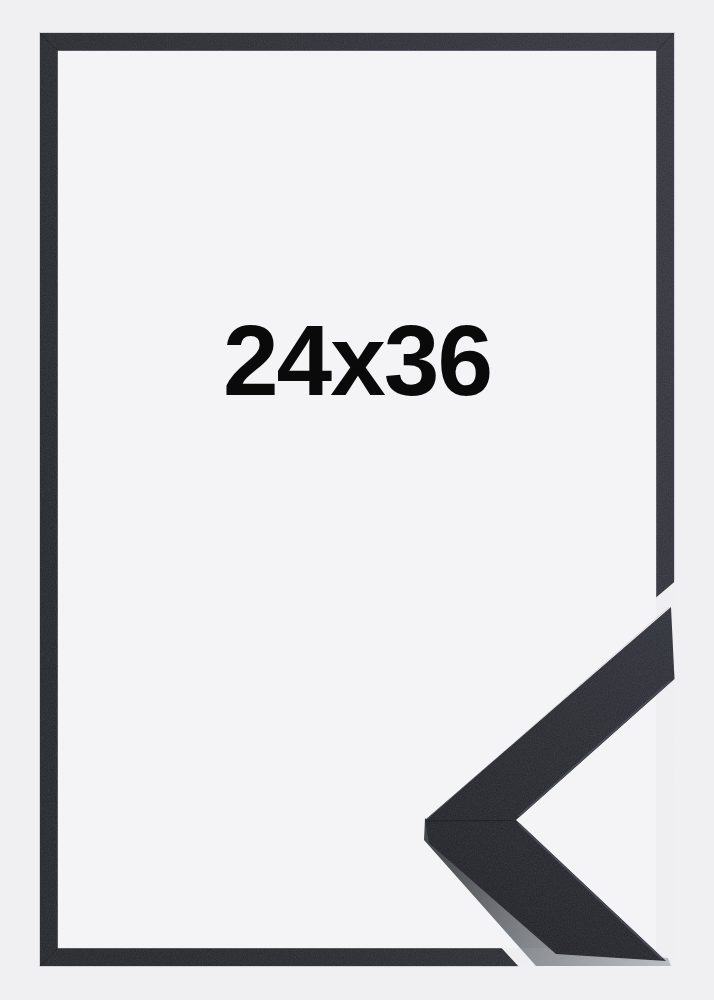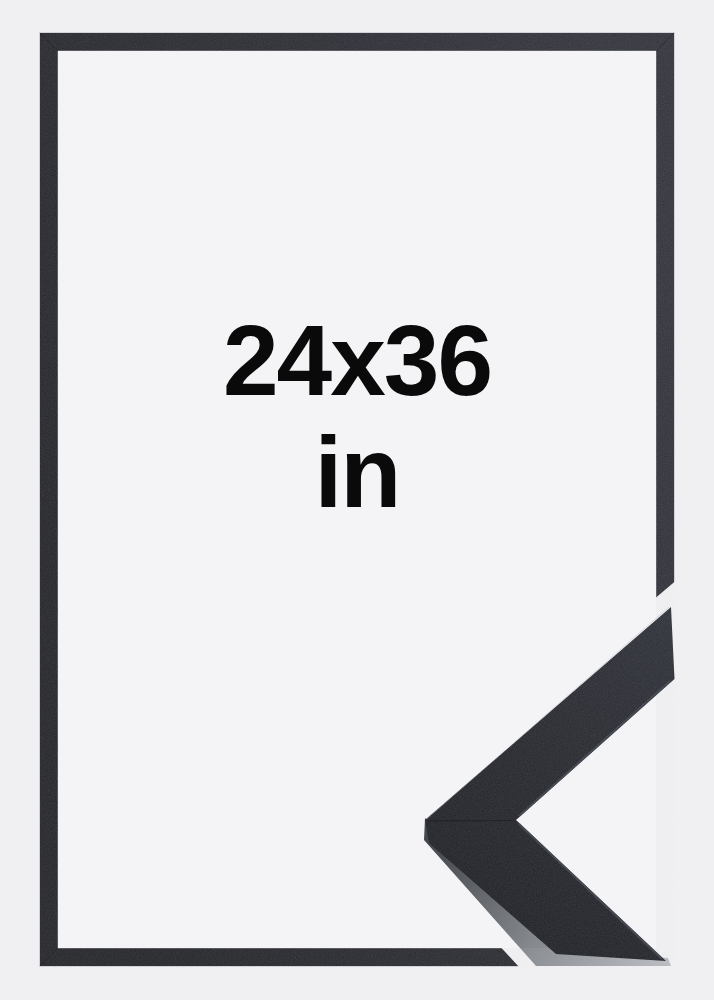--- a/index.html
+++ b/index.html
@@ -84,16 +84,15 @@
     </g>
 
     <g filter="url(#grain)">
       <polygon points="425,820 671,607 674.5,679 516,820 666,961 556,954 429,843" fill="#000"></polygon>
       <path d="M40 33 H674 V966 H40 Z M58 51 V948 H656 V51 Z" fill="#000" fill-rule="evenodd"></path>
     </g>
   </svg>
 
   <div class="size-label">
     <span class="dims">24x36</span>
-    <span class="unit">in</span>
   </div>
 
 </div>
 
 </body></html>

